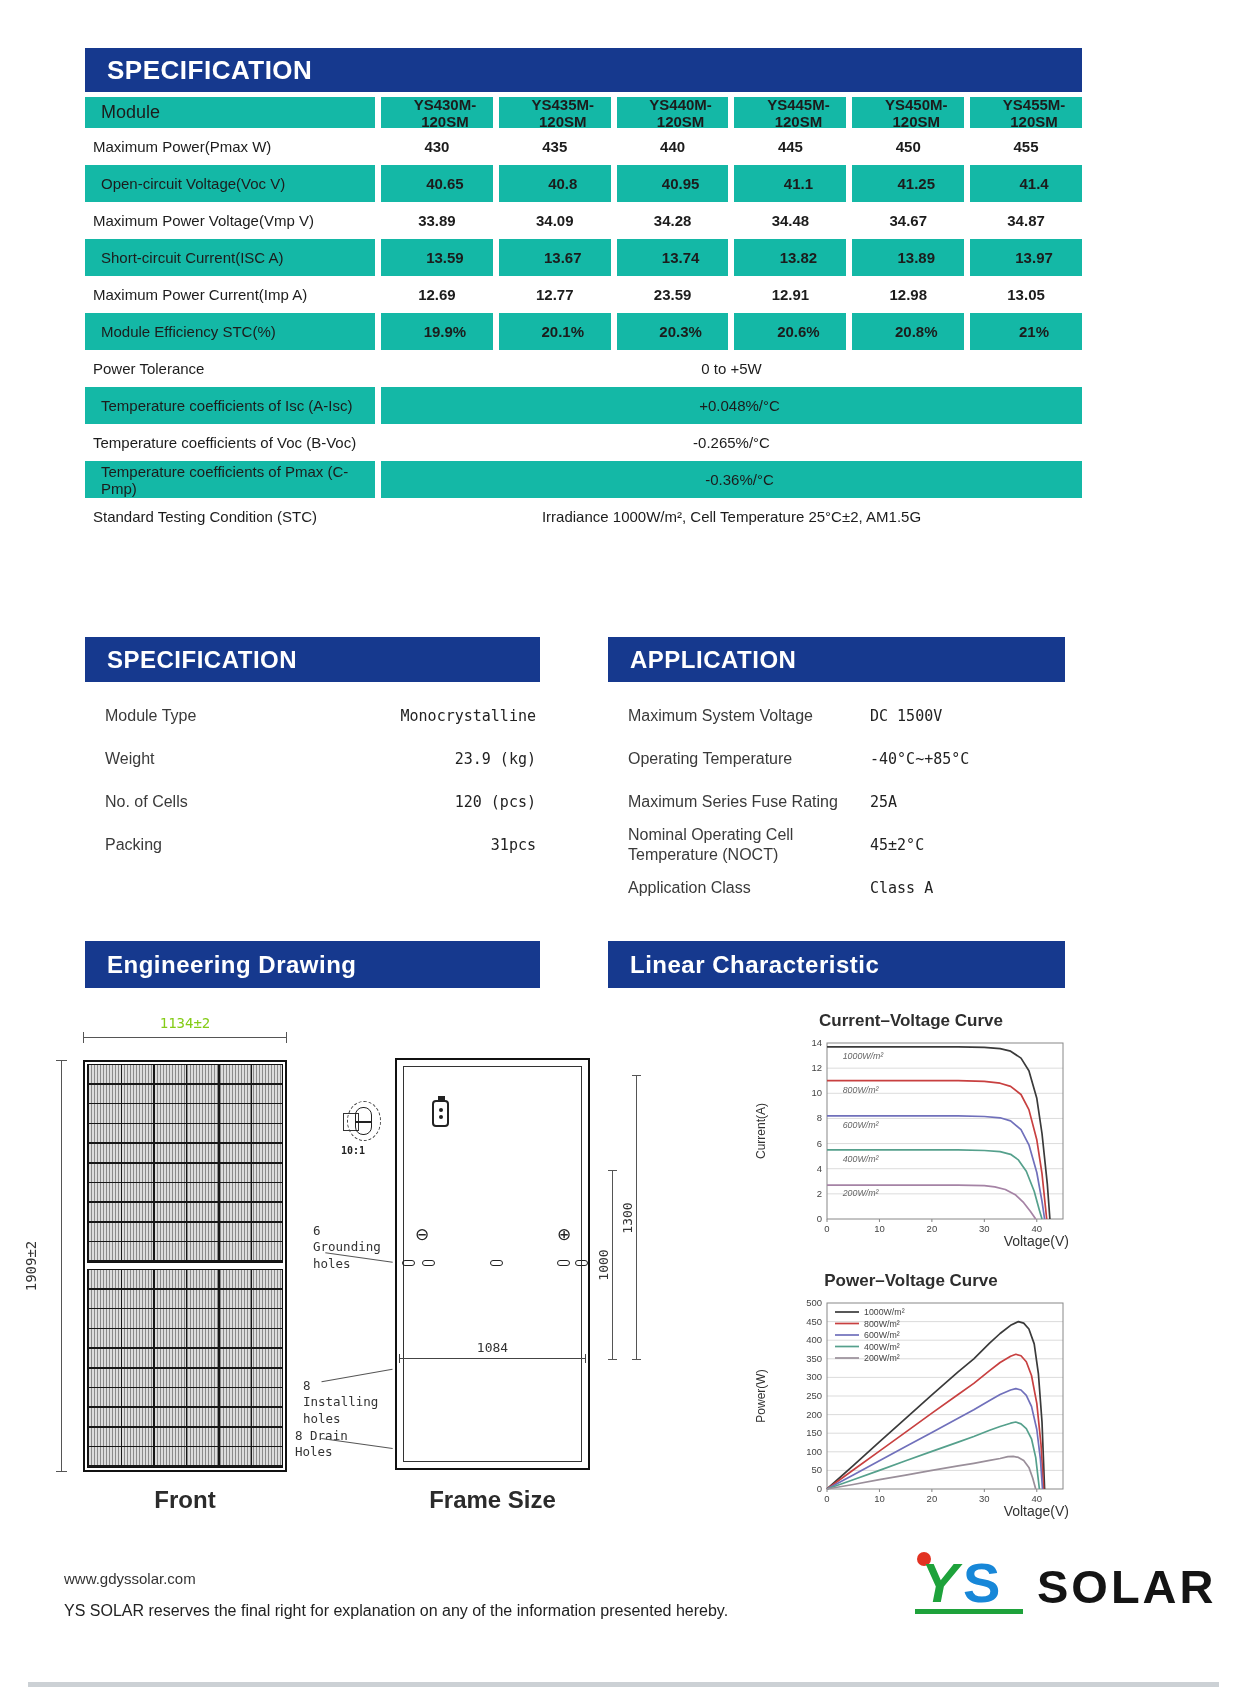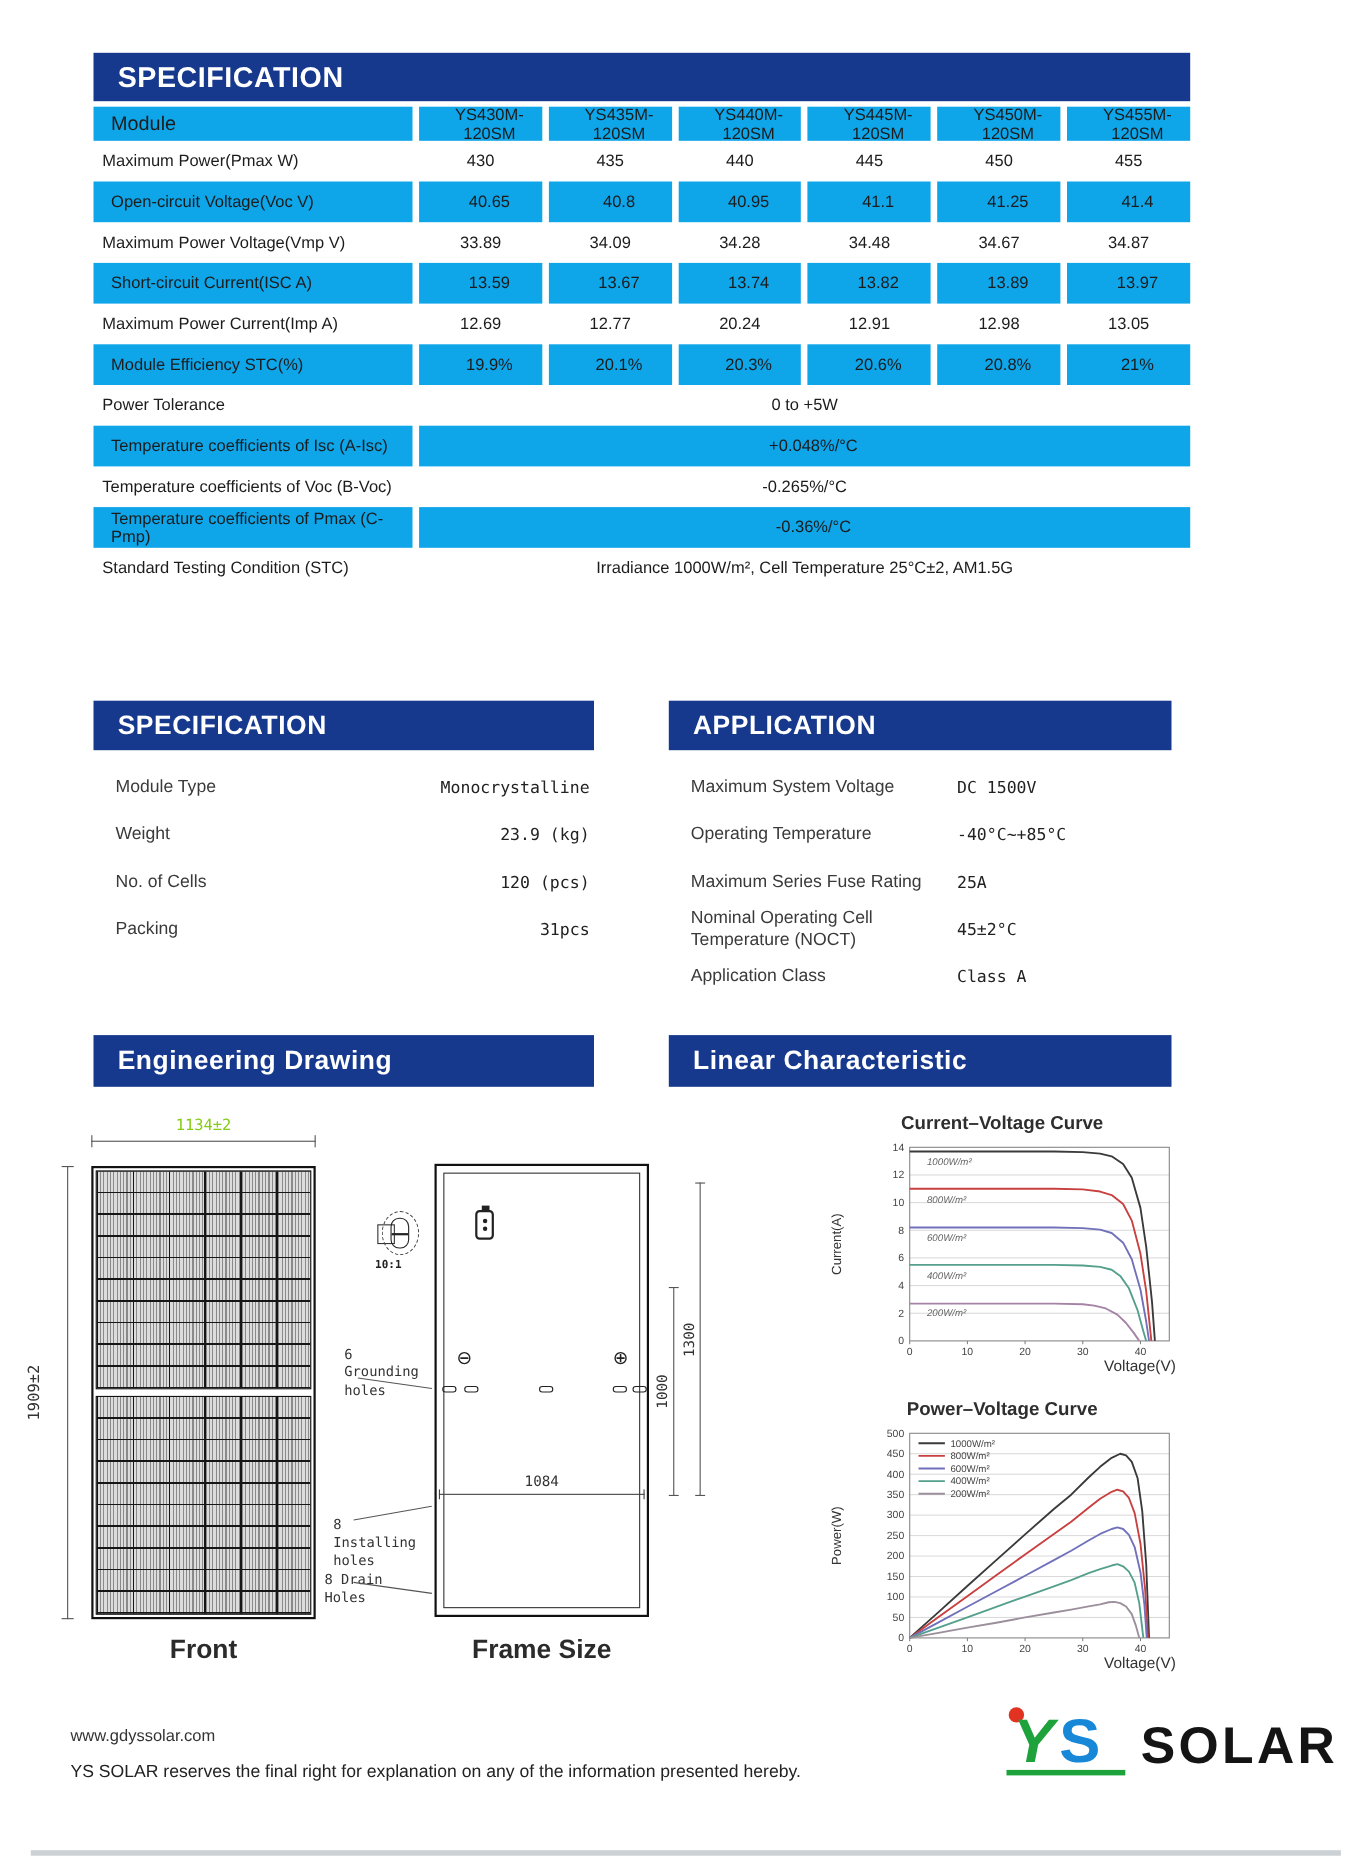--- a/index.html
+++ b/index.html
@@ -15,23 +15,23 @@
   .bar-draw  { left:85px;  top:941px; width:455px; height:47px; font-size:24px; }
   .bar-lin   { left:608px; top:941px; width:457px; height:47px; font-size:24px; }
 
   
   .spec-table { position:absolute; left:85px; top:97px; width:997px; font-size:15px; color:#1c1c1c; }
   .trow { display:flex; height:37px; }
   .trow.header-row { height:31px; }
   .tlabel { width:290px; display:flex; align-items:center; padding-left:8px; }
   .header-row .tlabel { font-size:18px; }
   .tcell, .tspan { display:flex; align-items:center; justify-content:center; margin-left:6px; text-align:center; }
-  .tcell { flex:1; }
+  .tcell { flex:1;font-weight:bold; }
   .tspan { flex:6; }
-  .shaded .tlabel, .shaded .tcell, .shaded .tspan { background:#0ea5e9;padding-left:16px; }
+  .shaded .tlabel, .shaded .tcell, .shaded .tspan { background:#14b8a6;padding-left:16px; }
 
   
   .kv-section { position:absolute; font-size:16px; color:#3a3a3a; }
   .kv-spec2 { left:85px;  top:694px; width:455px; }
   .kv-app   { left:608px; top:694px; width:457px; }
   .kv-row { position:relative; min-height:43px; display:flex; align-items:center; }
   .kv-label { padding-left:20px; width:250px; line-height:1.2; }
   .kv-value { font-family:"DejaVu Sans Mono", monospace; font-size:15px; color:#222; }
   .kv-spec2 .kv-value { flex:1; text-align:right; padding-right:4px; }
   .kv-app   .kv-value { position:absolute; left:262px; }
@@ -162,21 +162,21 @@
         <div class="tcell">13.67</div>
         <div class="tcell">13.74</div>
         <div class="tcell">13.82</div>
         <div class="tcell">13.89</div>
         <div class="tcell">13.97</div>
       </div>
       <div class="trow">
         <div class="tlabel">Maximum Power Current(Imp A)</div>
         <div class="tcell">12.69</div>
         <div class="tcell">12.77</div>
-        <div class="tcell">20.24</div>
+        <div class="tcell">23.59</div>
         <div class="tcell">12.91</div>
         <div class="tcell">12.98</div>
         <div class="tcell">13.05</div>
       </div>
       <div class="trow shaded">
         <div class="tlabel">Module Efficiency STC(%)</div>
         <div class="tcell">19.9%</div>
         <div class="tcell">20.1%</div>
         <div class="tcell">20.3%</div>
         <div class="tcell">20.6%</div>

